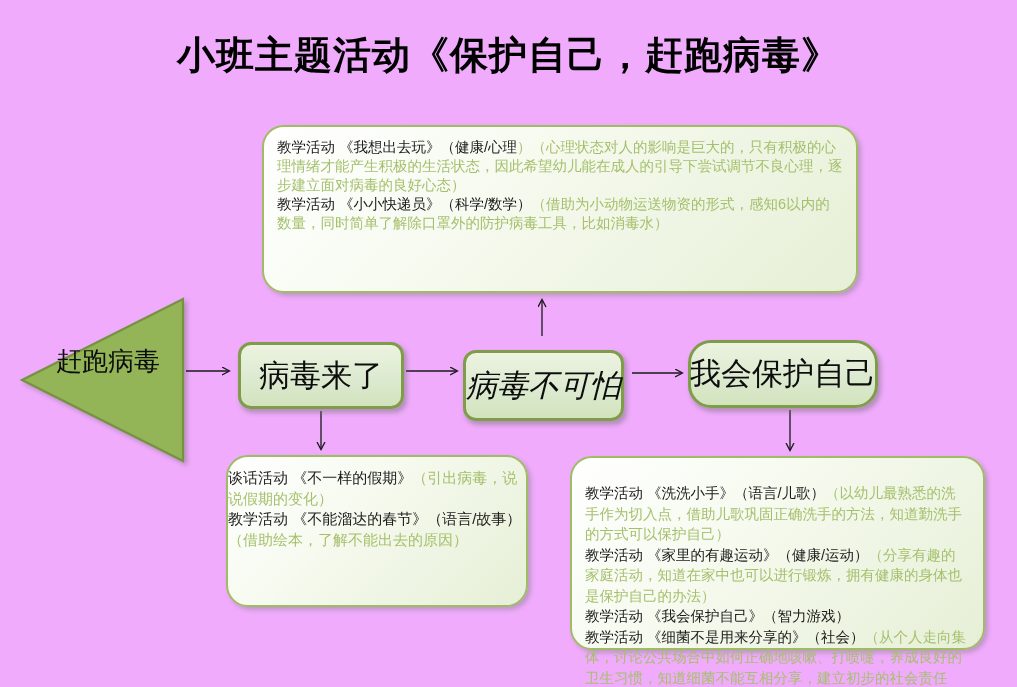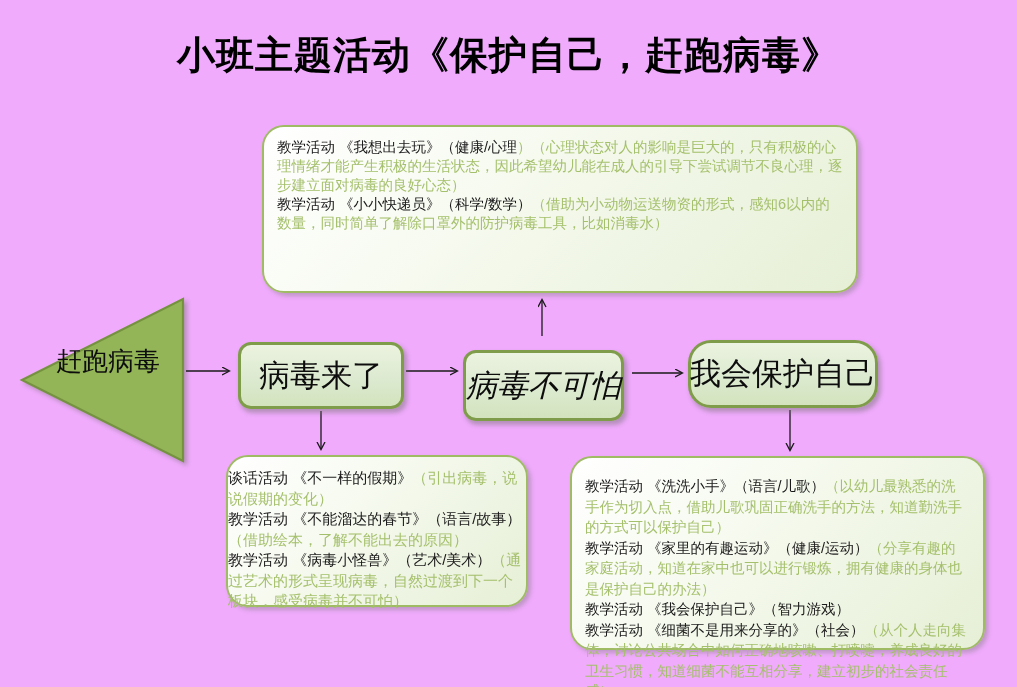--- a/index.html
+++ b/index.html
@@ -34,21 +34,21 @@
 
   .panel{
     position:absolute;box-sizing:border-box;
     border:2.5px solid #9fbb64;border-radius:22px;
     background:linear-gradient(135deg,#ffffff 0%,#f6faef 40%,#e6efd6 100%);
     box-shadow:3px 3px 4px rgba(120,120,120,.4);
     color:#1a1a1a;
   }
   .panel-top{left:262px;top:125px;width:596px;height:168px;padding:11px 13px;font-size:14.5px;line-height:19px;}
   .panel-bl{left:198px;top:455px;width:302px;height:152px;padding:11px 0;font-size:15px;line-height:20.5px;margin-left:28px;}
-  .panel-br{left:570px;top:456px;width:415px;height:194px;padding:18px 13px;font-size:14.5px;line-height:20.5px;}
+  .panel-br{left:570px;top:456px;width:415px;height:194px;padding:25px 13px;font-size:14.5px;line-height:20.5px;}
 
   .item{display:block;}
   .lbl{color:#1a1a1a;}
   .note{color:#a5c06c;}
 </style>
 </head>
 <body>
 
 <div id="canvas">
 
@@ -86,21 +86,20 @@
   </div>
 
   <div class="panel panel-top">
     <div class="item"><span class="lbl">教学活动 《我想出去玩》（健康/心理</span><span class="note">）（心理状态对人的影响是巨大的，只有积极的心理情绪才能产生积极的生活状态，因此希望幼儿能在成人的引导下尝试调节不良心理，逐步建立面对病毒的良好心态）</span></div>
     <div class="item"><span class="lbl">教学活动 《小小快递员》（科学/数学）</span><span class="note">（借助为小动物运送物资的形式，感知6以内的数量，同时简单了解除口罩外的防护病毒工具，比如消毒水）</span></div>
   </div>
 
   <div class="panel panel-bl">
     <div class="item"><span class="lbl">谈话活动 《不一样的假期》</span><span class="note">（引出病毒，说说假期的变化）</span></div>
     <div class="item"><span class="lbl">教学活动 《不能溜达的春节》（语言/故事）</span><span class="note">（借助绘本，了解不能出去的原因）</span></div>
-    <div class="item"><span class="lbl">教学活动 《病毒小怪兽》（艺术/美术）</span><span class="note">（通过艺术的形式呈现病毒，自然过渡到下一个板块，感受病毒并不可怕）</span></div>
   </div>
 
   <div class="panel panel-br">
     <div class="item"><span class="lbl">教学活动 《洗洗小手》（语言/儿歌）</span><span class="note">（以幼儿最熟悉的洗手作为切入点，借助儿歌巩固正确洗手的方法，知道勤洗手的方式可以保护自己）</span></div>
     <div class="item"><span class="lbl">教学活动 《家里的有趣运动》（健康/运动）</span><span class="note">（分享有趣的家庭活动，知道在家中也可以进行锻炼，拥有健康的身体也是保护自己的办法）</span></div>
     <div class="item"><span class="lbl">教学活动 《我会保护自己》（智力游戏）</span><span class="note"></span></div>
     <div class="item"><span class="lbl">教学活动 《细菌不是用来分享的》（社会）</span><span class="note">（从个人走向集体，讨论公共场合中如何正确地咳嗽、打喷嚏，养成良好的卫生习惯，知道细菌不能互相分享，建立初步的社会责任感）</span></div>
   </div>
 
 </div>

